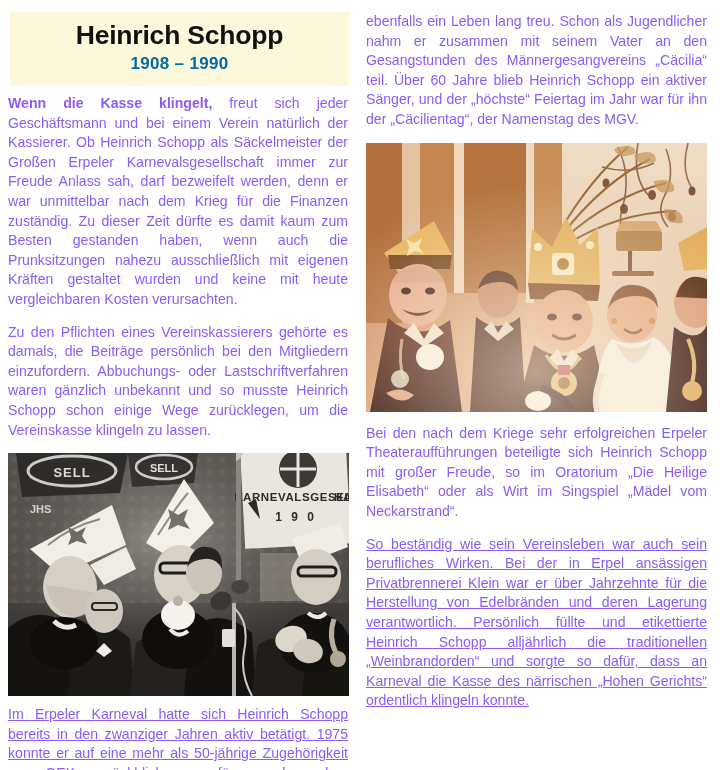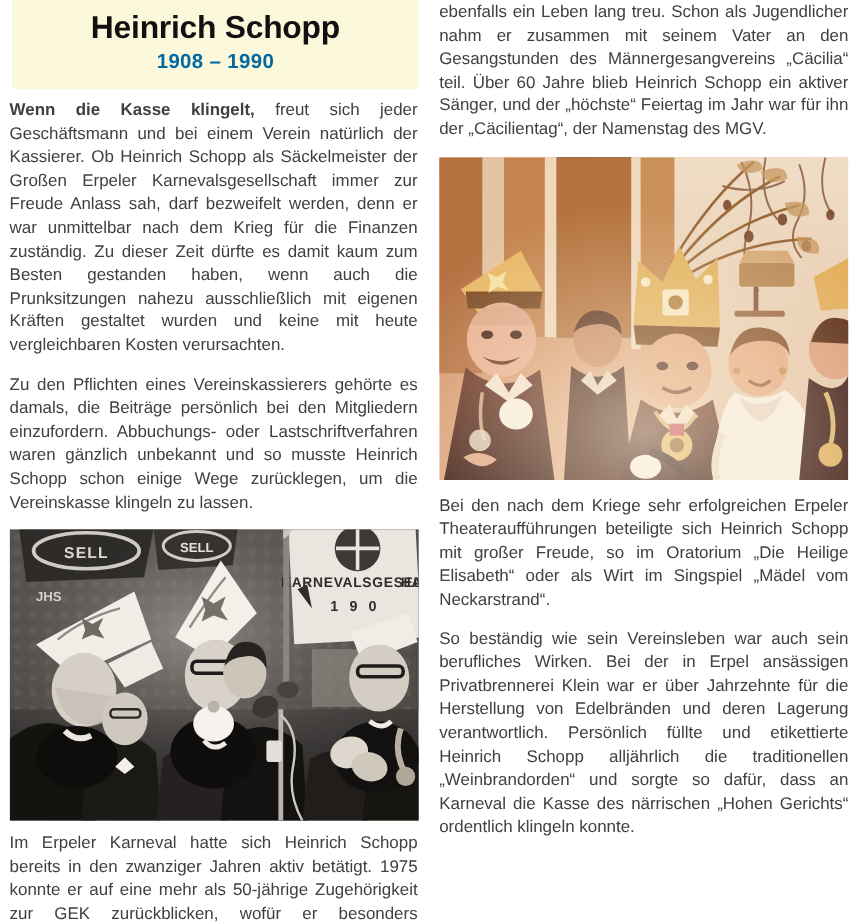--- a/index.html
+++ b/index.html
@@ -15,21 +15,21 @@
     color: #1b1b1b;
   }
 
   .page {
     position: relative;
     width: 720px;
     height: 770px;
     box-sizing: border-box;
     display: flex;
     gap: 17px;
-    padding: 0 6px 0 8px;
+    padding: 12px 6px 0 8px;
   }
 
   .col {
     width: 341px;
     flex: 0 0 341px;
     position: relative;
   }
 
   
   .title-banner {
@@ -56,24 +56,24 @@
   }
 
   
   p.body {
     margin: 0 0 13px 0;
     font-size: 14.1px;
     line-height: 19.6px;
     text-align: justify;
     text-justify: inter-word;
     hyphens: manual;
-    color: #404040;
+    color: #8b5cf6;
     font-stretch: semi-condensed;
   }
-  p.body:last-child { margin-bottom: 0; }
+  p.body:last-child { margin-bottom: 0; text-decoration: underline; }
   p.body b { font-weight: bold; }
 
   .col-left p.body { padding-right: 1px; }
 
   
   .photo {
     position: relative;
     overflow: hidden;
     margin: 9px 0 9px 0;
   }

